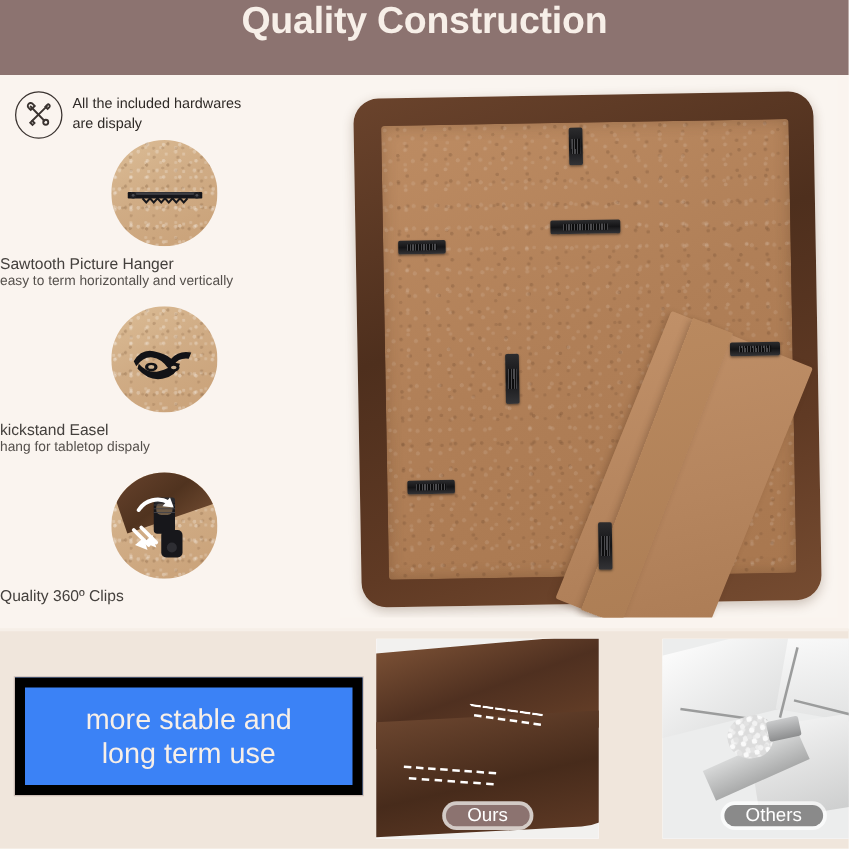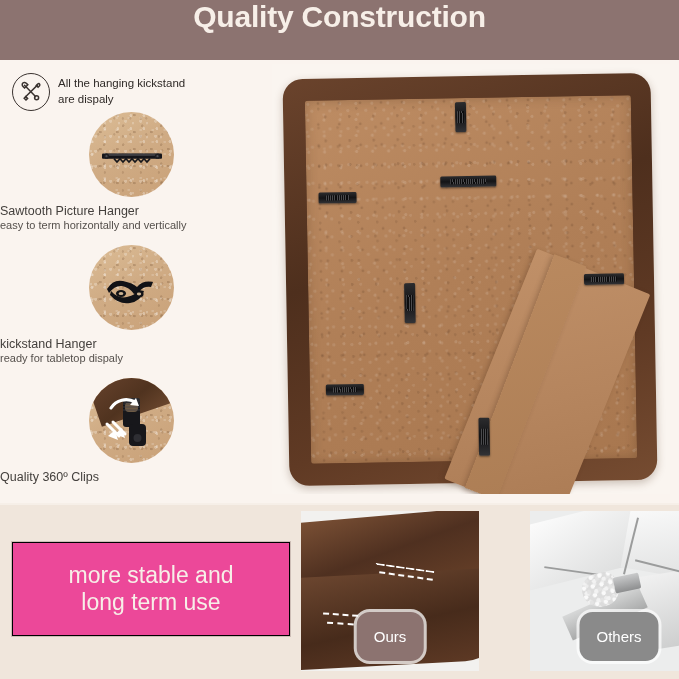--- a/index.html
+++ b/index.html
@@ -172,22 +172,22 @@
   }
   .bottom-rule {
     position: absolute; left: 0; top: 503px;
     width: 679px; height: 2px;
     background: #f6efe8;
   }
 
   .claim-box {
     position: absolute; left: 12px; top: 542px;
     width: 278px; height: 94px;
-    background: #ec4899;
-    border: 1px solid #000000;
+    background: #3b82f6;
+    border: 8px solid #000000;
     display: flex; align-items: center; justify-content: center;
     text-align: center;
     box-shadow: 0 0 0 1px rgba(140,115,112,.35);
   }
   .claim-text {
     font-size: 23px;
     line-height: 1.18;
     color: #f7efe8;
     white-space: pre-line;
   }
@@ -197,21 +197,21 @@
     height: 160px;
     background: #fff;
     overflow: hidden;
   }
   .compare.ours   { left: 301px; width: 178px; }
   .compare.others { left: 489px; width: 178px; margin-left: 41px; }
 
   .badge {
     position: absolute; bottom: 10px; left: 50%;
     transform: translateX(-50%);
-    padding: 16px 17px;
+    padding: 0 17px;
     border-radius: 13px;
     font-size: 15px;
     color: #ffffff;
     white-space: nowrap;
     z-index: 5;
   }
   .badge.ours   { background: #8c7370; box-shadow: 0 0 0 3px rgba(255,255,255,.75); }
   .badge.others { background: #8a8a8a; box-shadow: 0 0 0 3px rgba(255,255,255,.70); }
 
   
@@ -289,21 +289,21 @@
       <svg width="24" height="24" viewBox="0 0 24 24" fill="none" stroke="#3a3330" stroke-width="1.5" stroke-linecap="round">
         <path d="M5.5 5.2 L16.5 16.6"></path>
         <path d="M4.2 6.6 a2.3 2.3 0 1 1 3.2 -3.2 l1.4 1.4 -3.2 3.2 z"></path>
         <circle cx="17.6" cy="17.8" r="2.0"></circle>
         <path d="M18.4 5.1 L6.6 16.8"></path>
         <path d="M19.9 3.4 a1.6 1.6 0 0 1 0.6 2.4 l-1.4 1.4 -1.8 -1.8 1.4 -1.4 a1.6 1.6 0 0 1 1.2 -0.6 z"></path>
         <path d="M6.8 16.6 l1.8 1.8 -1.6 1.6 -1.8 -1.8 z"></path>
       </svg>
     </div>
     <div class="tools-text">
-      <div>All the hanging kickstand</div>
+      <div>All the included hardwares</div>
       <div>are dispaly</div>
     </div>
   </div>
 
   <div class="feature" style="top:112px;">
     <div class="bubble">
       <div class="bubble-inner cork"></div>
       <svg class="sawtooth" viewBox="0 0 60 11">
         <rect x="0" y="0.5" width="60" height="5.2" rx="1" fill="#15151a"></rect>
         <rect x="3" y="0.8" width="54" height="2.1" fill="#3d3d42"></rect>
@@ -325,22 +325,22 @@
         <g fill="#121216">
           <path d="M6 16 q6-10 16-8 t14 6 q6-7 16-5 l-2 5 q-8-1-12 5 l-5 2 q-5-7-12-8 t-13 7 z"></path>
           <path d="M10 18 q7 8 16 6 t12-7 l5 1 q-3 10-14 12 t-20-8 z"></path>
           <ellipse cx="20" cy="20.5" rx="5" ry="3.4" fill="#121216"></ellipse>
           <ellipse cx="38" cy="21" rx="4.6" ry="3.2" fill="#121216"></ellipse>
           <ellipse cx="20" cy="20.5" rx="2.4" ry="1.5" fill="#cdb392"></ellipse>
           <ellipse cx="38" cy="21" rx="2.2" ry="1.4" fill="#cdb392"></ellipse>
         </g>
       </svg>
     </div>
-    <div class="feature-title">kickstand Hanger</div>
-    <div class="feature-sub">ready for tabletop dispaly</div>
+    <div class="feature-title">kickstand Easel</div>
+    <div class="feature-sub">hang for tabletop dispaly</div>
   </div>
 
   <div class="feature" style="top:378px;">
     <div class="bubble">
       <div class="bubble-inner cork"></div>
       <div class="clip-wood"></div>
       <svg viewBox="0 0 85 85" style="position:absolute;inset:0;">
         <rect x="34" y="22" width="17" height="27" rx="3" fill="#17171b"></rect>
         <rect x="36" y="24" width="13" height="10" rx="4" fill="#6d5a45"></rect>
         <rect x="34" y="20" width="17" height="5" rx="2" fill="#2a2a2e"></rect>

